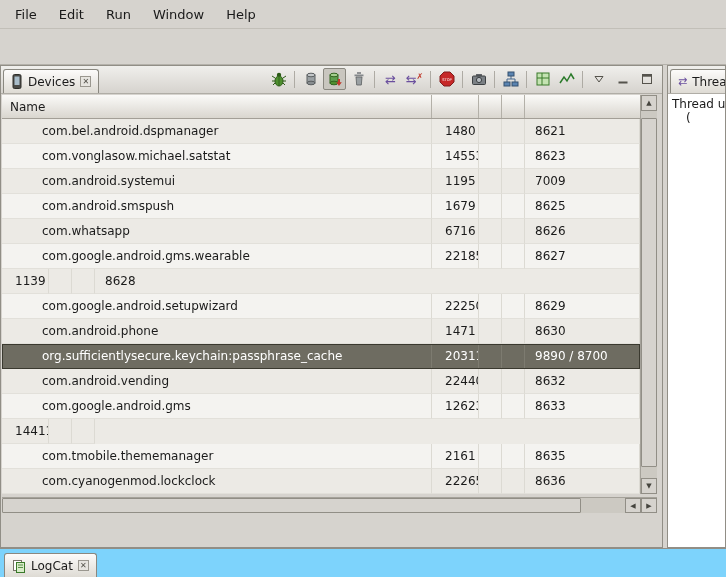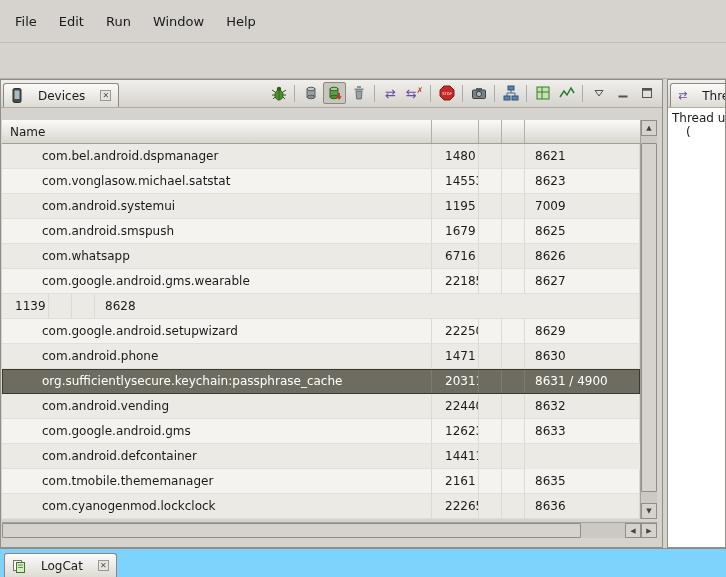--- a/index.html
+++ b/index.html
@@ -6,21 +6,21 @@
   html,body { width:726px; height:577px; overflow:hidden; }
   body {
     font-family:"DejaVu Sans","Liberation Sans",sans-serif;
     background:#d6d3ce; color:#1a1a1a; font-size:12px;
     -webkit-font-smoothing:antialiased;
   }
   .app { width:726px; height:577px; display:flex; flex-direction:column; }
 
   
   .menubar {
-    height:43px; display:flex; align-items:stretch; padding-left:4px;
+    height:29px; display:flex; align-items:stretch; padding-left:4px;
     background:#d6d3ce; border-bottom:1px solid #c2bfb8; flex:0 0 auto;
   }
   .menu-item {
     display:flex; align-items:center; padding:0 11px; font-size:13px; cursor:default;
   }
   .menu-item::first-letter { text-decoration:underline; }
 
   
   .top-toolbar { height:36px; background:#d6d3ce; border-bottom:1px solid #b4b1aa; flex:0 0 auto; }
 
@@ -36,21 +36,21 @@
     border:1px solid #918e86; background:#d6d3ce; overflow:hidden;
   }
 
   
   .pane-header {
     height:28px; flex:0 0 28px; display:flex; align-items:flex-end;
     background:linear-gradient(#f0efec,#d6d3ce);
     border-bottom:1px solid #b0ada6; overflow:hidden; white-space:nowrap;
   }
   .ctab {
-    height:24px; display:inline-flex; align-items:center; gap:15px;
+    height:24px; display:inline-flex; align-items:center; gap:5px;
     padding:0 7px; margin-left:2px;
     background:linear-gradient(#fcfbfa,#dedbd4);
     border:1px solid #8a8880; border-bottom:none;
     border-radius:3px 3px 0 0; font-size:12px;
   }
   .tab-close {
     width:11px; height:11px; display:inline-flex; align-items:center; justify-content:center;
     border:1px solid #9a978f; font-size:8px; line-height:1; color:#55534c; background:#e7e5e0;
   }
 
@@ -61,21 +61,21 @@
   }
   .tool-btn {
     width:23px; height:22px; display:flex; align-items:center; justify-content:center;
     border:1px solid transparent; border-radius:2px;
   }
   .tool-btn.pressed { background:#c9c6bf; border-color:#8a8880; }
   .tool-sep { width:1px; height:17px; background:#aeaba4; margin:0 3px; }
   .glyph-ic { font-size:13px; line-height:1; }
 
   
-  .table-zone { flex:1 1 auto; display:flex; flex-direction:column; min-height:0; padding:1px 0 0 1px;margin-top:11px; }
+  .table-zone { flex:1 1 auto; display:flex; flex-direction:column; min-height:0; padding:1px 0 0 1px; }
   .table-wrap { display:flex; flex:0 0 auto; }
   .table-main { width:638px; flex:0 0 638px; display:flex; flex-direction:column; background:#f2f1ee; }
   .thead {
     height:24px; flex:0 0 24px; display:flex;
     background:linear-gradient(#fbfaf8,#d9d6cf);
     border-bottom:1px solid #a39f97;
   }
   .th {
     display:flex; align-items:center; padding-left:8px;
     border-right:1px solid #b3b0a8; font-size:12px; overflow:hidden;
@@ -366,41 +366,40 @@
     <div class="cell c-e1"></div>
     <div class="cell c-e2"></div>
     <div class="cell c-port">8630</div>
   </div>
 
   <div class="row selected">
     <div class="cell c-name">org.sufficientlysecure.keychain:passphrase_cache</div>
     <div class="cell c-pid">20311</div>
     <div class="cell c-e1"></div>
     <div class="cell c-e2"></div>
-    <div class="cell c-port">8631 / 4900</div>
+    <div class="cell c-port">9890 / 8700</div>
   </div>
 
   <div class="row">
     <div class="cell c-name">com.android.vending</div>
     <div class="cell c-pid">22440</div>
     <div class="cell c-e1"></div>
     <div class="cell c-e2"></div>
     <div class="cell c-port">8632</div>
   </div>
 
   <div class="row">
     <div class="cell c-name">com.google.android.gms</div>
     <div class="cell c-pid">12623</div>
     <div class="cell c-e1"></div>
     <div class="cell c-e2"></div>
     <div class="cell c-port">8633</div>
   </div>
 
   <div class="row">
-    <div class="cell c-name">com.android.defcontainer</div>
     <div class="cell c-pid">14411</div>
     <div class="cell c-e1"></div>
     <div class="cell c-e2"></div>
   </div>
 
   <div class="row">
     <div class="cell c-name">com.tmobile.thememanager</div>
     <div class="cell c-pid">2161</div>
     <div class="cell c-e1"></div>
     <div class="cell c-e2"></div>

